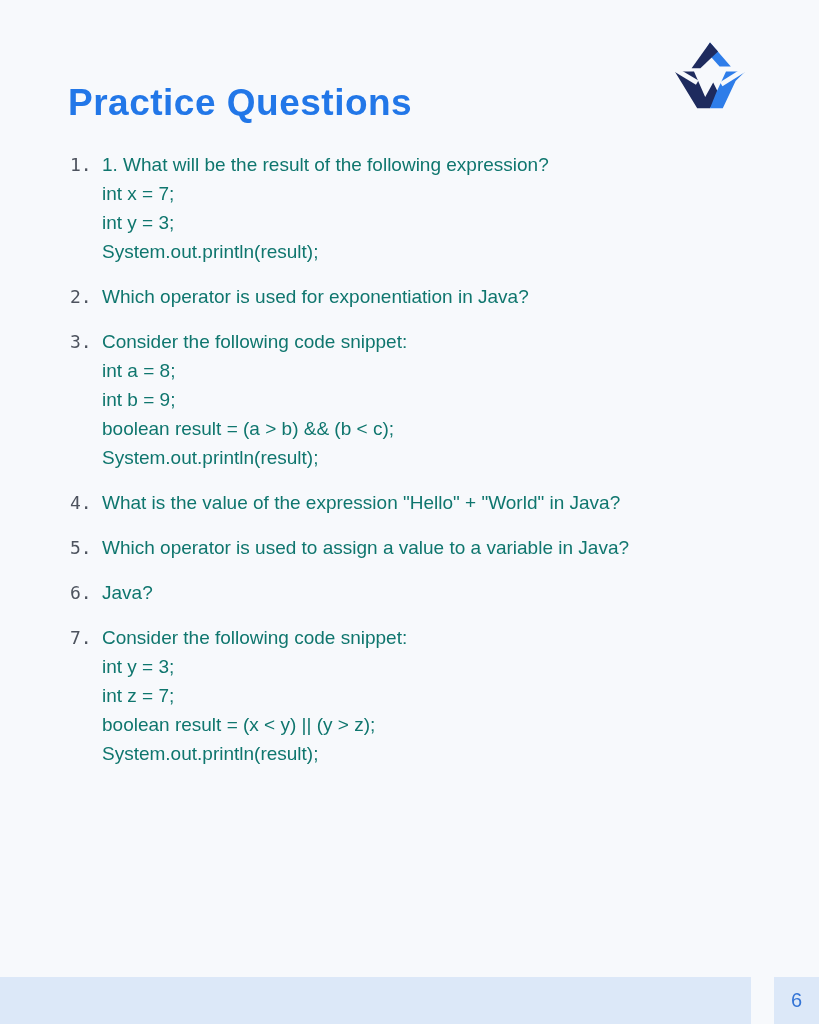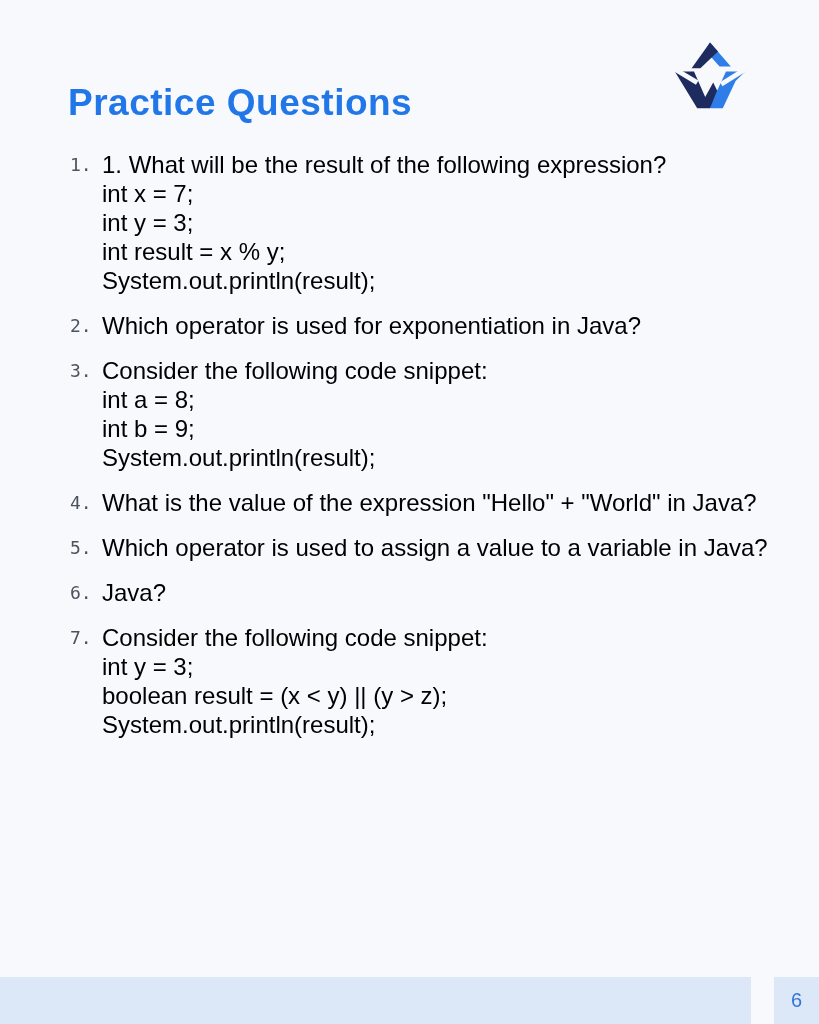--- a/index.html
+++ b/index.html
@@ -46,23 +46,23 @@
   .q-marker {
     font-family: "DejaVu Sans Mono", monospace;
     font-size: 18px;
     line-height: 29px;
     width: 32px;
     flex: 0 0 32px;
     color: #4d535e;
   }
   .q-lines { flex: 1; }
   .q-line {
-    font-size: 24px;
+    font-size: 19px;
     line-height: 29px;
-    color: #000000;
+    color: #0f766e;
     white-space: nowrap;
   }
 
   .footer-bar {
     position: absolute;
     left: 0;
     top: 977px;
     width: 751px;
     height: 47px;
     background: #dce8f8;
@@ -103,36 +103,36 @@
     <path d="M96 44 L64 64" stroke="#f7f9fc" stroke-width="6" fill="none"></path>
   </svg>
 
   <ol class="questions">
       <li class="question-item">
         <span class="q-marker">1.</span>
         <div class="q-lines">
           <div class="q-line">1. What will be the result of the following expression?</div>
           <div class="q-line">int x = 7;</div>
           <div class="q-line">int y = 3;</div>
-          <div class="q-line">int result = x % y;</div>
           <div class="q-line">System.out.println(result);</div>
         </div>
       </li>
       <li class="question-item">
         <span class="q-marker">2.</span>
         <div class="q-lines">
           <div class="q-line">Which operator is used for exponentiation in Java?</div>
         </div>
       </li>
       <li class="question-item">
         <span class="q-marker">3.</span>
         <div class="q-lines">
           <div class="q-line">Consider the following code snippet:</div>
           <div class="q-line">int a = 8;</div>
           <div class="q-line">int b = 9;</div>
+          <div class="q-line">boolean result = (a &gt; b) &amp;&amp; (b &lt; c);</div>
           <div class="q-line">System.out.println(result);</div>
         </div>
       </li>
       <li class="question-item">
         <span class="q-marker">4.</span>
         <div class="q-lines">
           <div class="q-line">What is the value of the expression "Hello" + "World" in Java?</div>
         </div>
       </li>
       <li class="question-item">
@@ -145,20 +145,21 @@
         <span class="q-marker">6.</span>
         <div class="q-lines">
           <div class="q-line">Java?</div>
         </div>
       </li>
       <li class="question-item">
         <span class="q-marker">7.</span>
         <div class="q-lines">
           <div class="q-line">Consider the following code snippet:</div>
           <div class="q-line">int y = 3;</div>
+          <div class="q-line">int z = 7;</div>
           <div class="q-line">boolean result = (x &lt; y) || (y &gt; z);</div>
           <div class="q-line">System.out.println(result);</div>
         </div>
       </li>
     </ol>
 
   <div class="footer-bar"></div>
 
   <div class="page-number-badge">
     <span>6</span>

